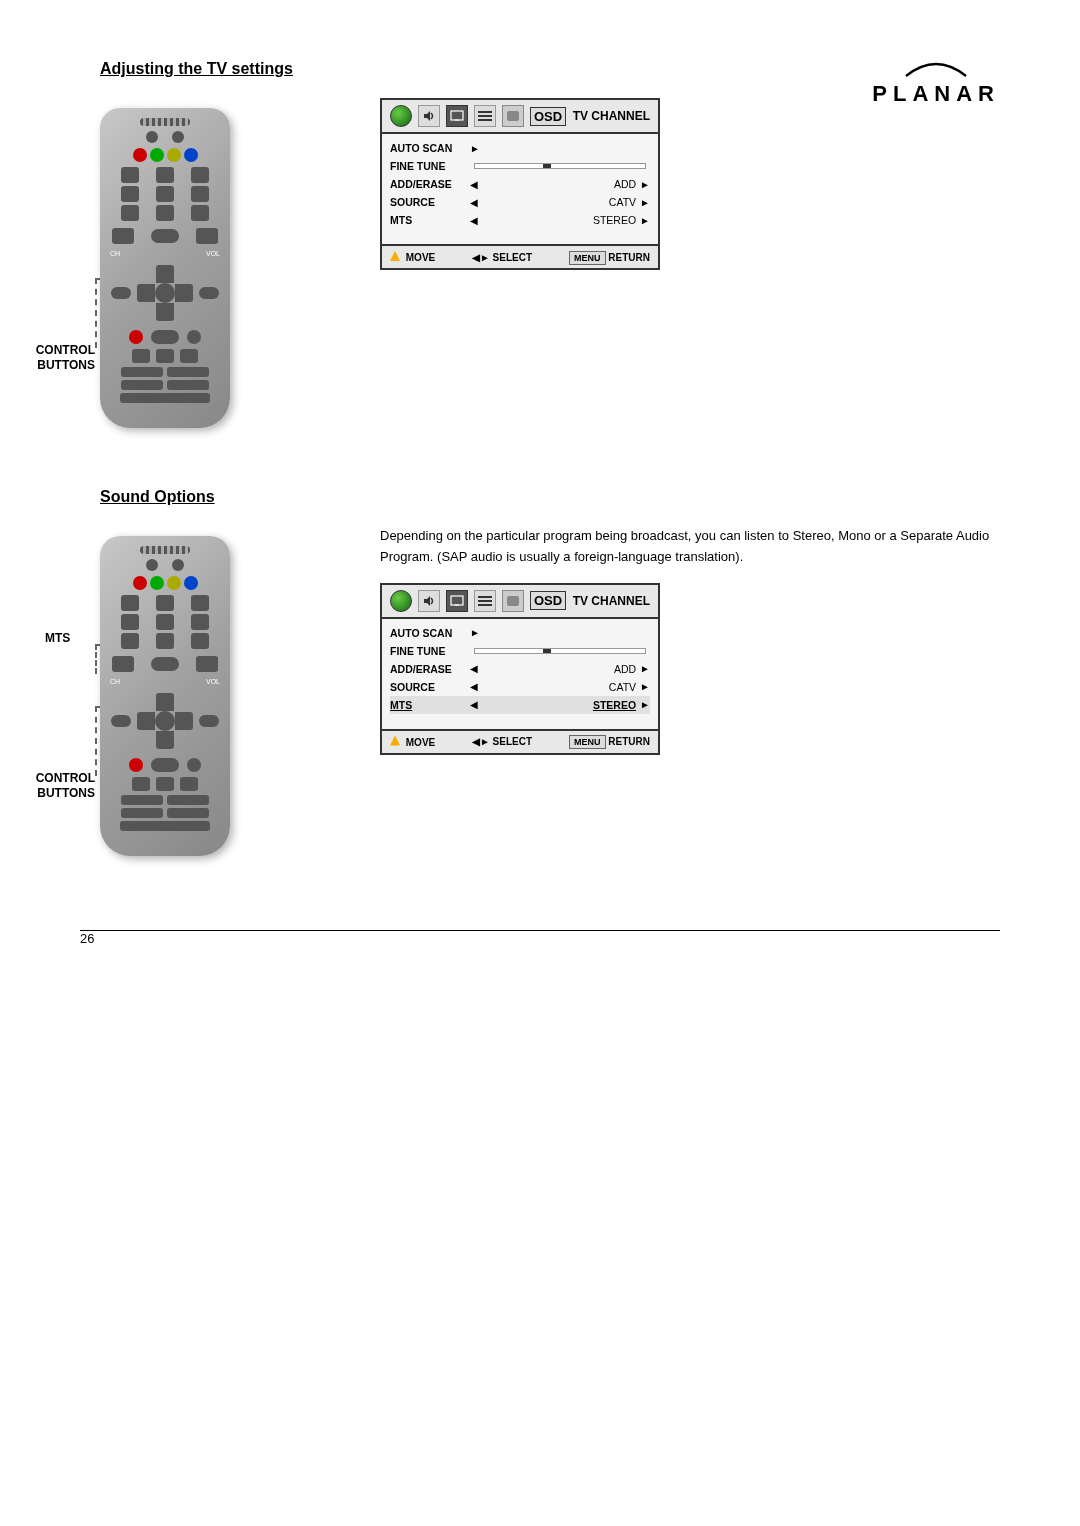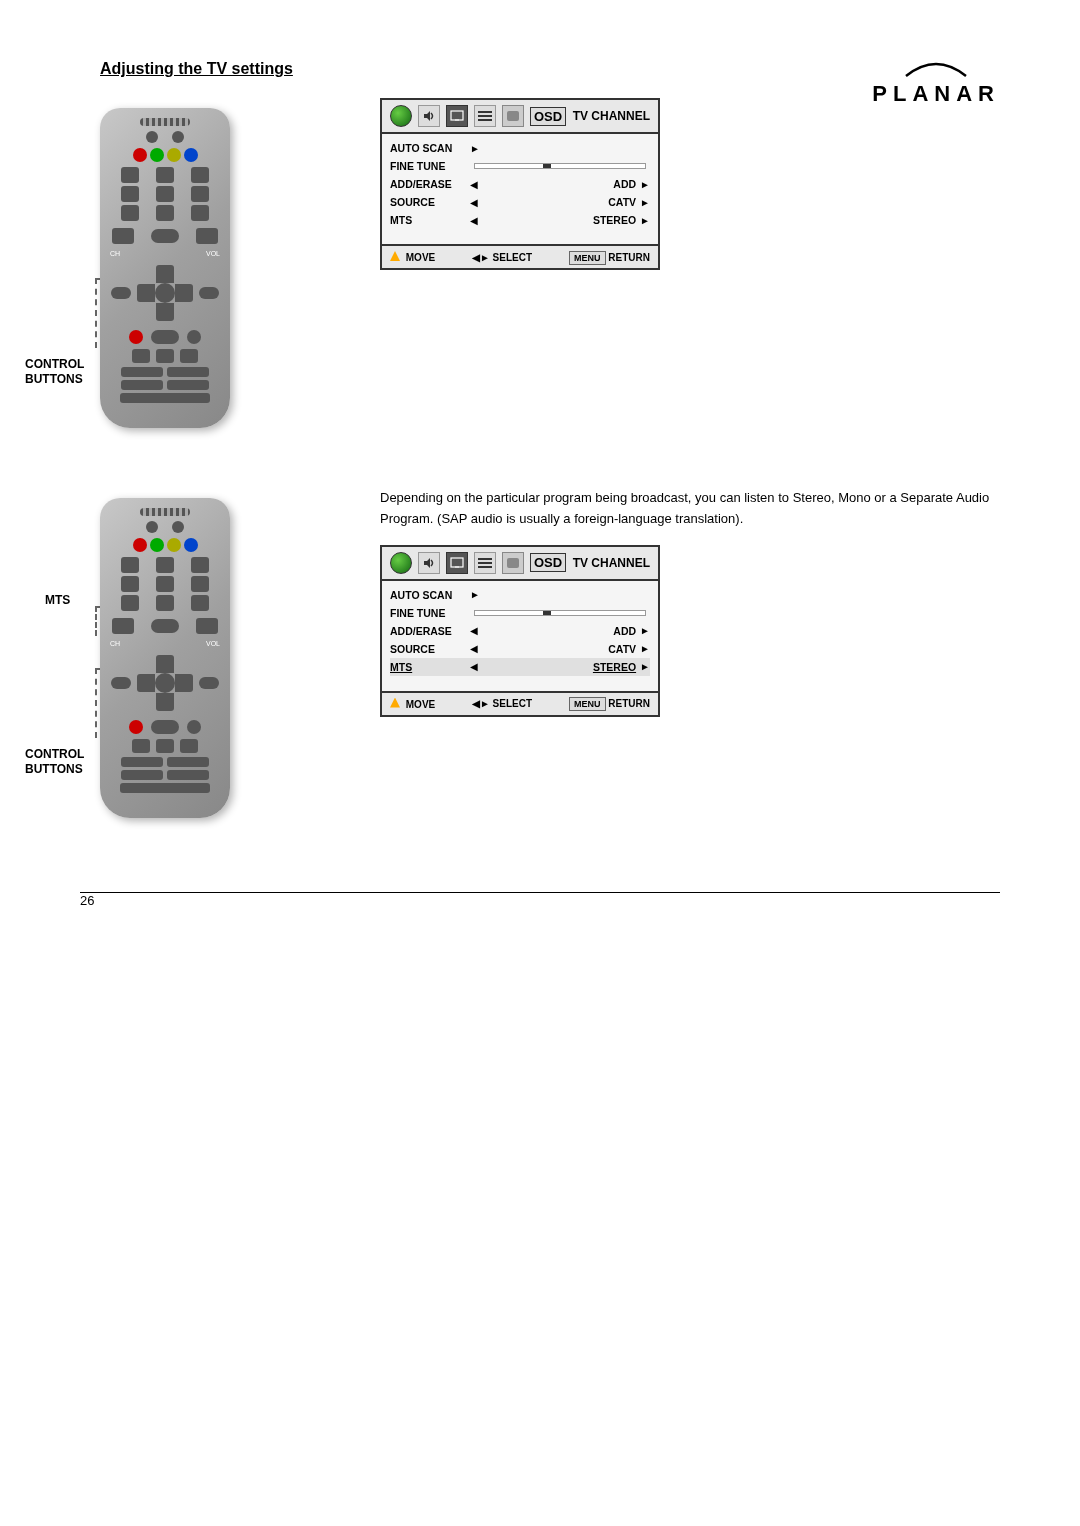--- a/index.html
+++ b/index.html
@@ -250,21 +250,21 @@
     }
     .menu-arrow-left {
       margin-right: 4px;
       font-size: 10px;
     }
     .menu-arrow-right {
       margin-left: 4px;
       font-size: 10px;
     }
     .menu-value {
-      font-weight: bold;
+      font-weight: normal;
       font-size: 10.5px;
     }
     .fine-tune-bar {
       flex: 1;
       height: 6px;
       background: #fff;
       border: 1px solid #999;
       margin: 0 4px;
     }
     .fine-tune-indicator {
@@ -340,23 +340,24 @@
 
     .remote-wrapper {
       position: relative;
       display: inline-block;
     }
 
     
     .ctrl-btns-label {
       position: absolute;
       left: -75px;
-      bottom: 50px;
+      bottom: 64px;
       font-size: 12px;
       font-weight: bold;
+      text-align: right;
       width: 70px;
       line-height: 1.3;
     }
 
     .mts-label {
       position: absolute;
       left: -55px;
       top: 105px;
       font-size: 12px;
       font-weight: bold;
@@ -621,20 +622,21 @@
           </div>
           <div>
             <span class="menu-box-btn">MENU</span>
             <span>RETURN</span>
           </div>
         </div>
       </div>
     </div>
   </div>
 
+  <div class="sub-heading">Sound Options</div>
 
   <div class="two-col bottom-section">
 
     <div class="left-col">
       <div class="remote-wrapper">
 
         
         <div class="mts-label">MTS</div>
         
         <div class="dashed-mts"></div>

